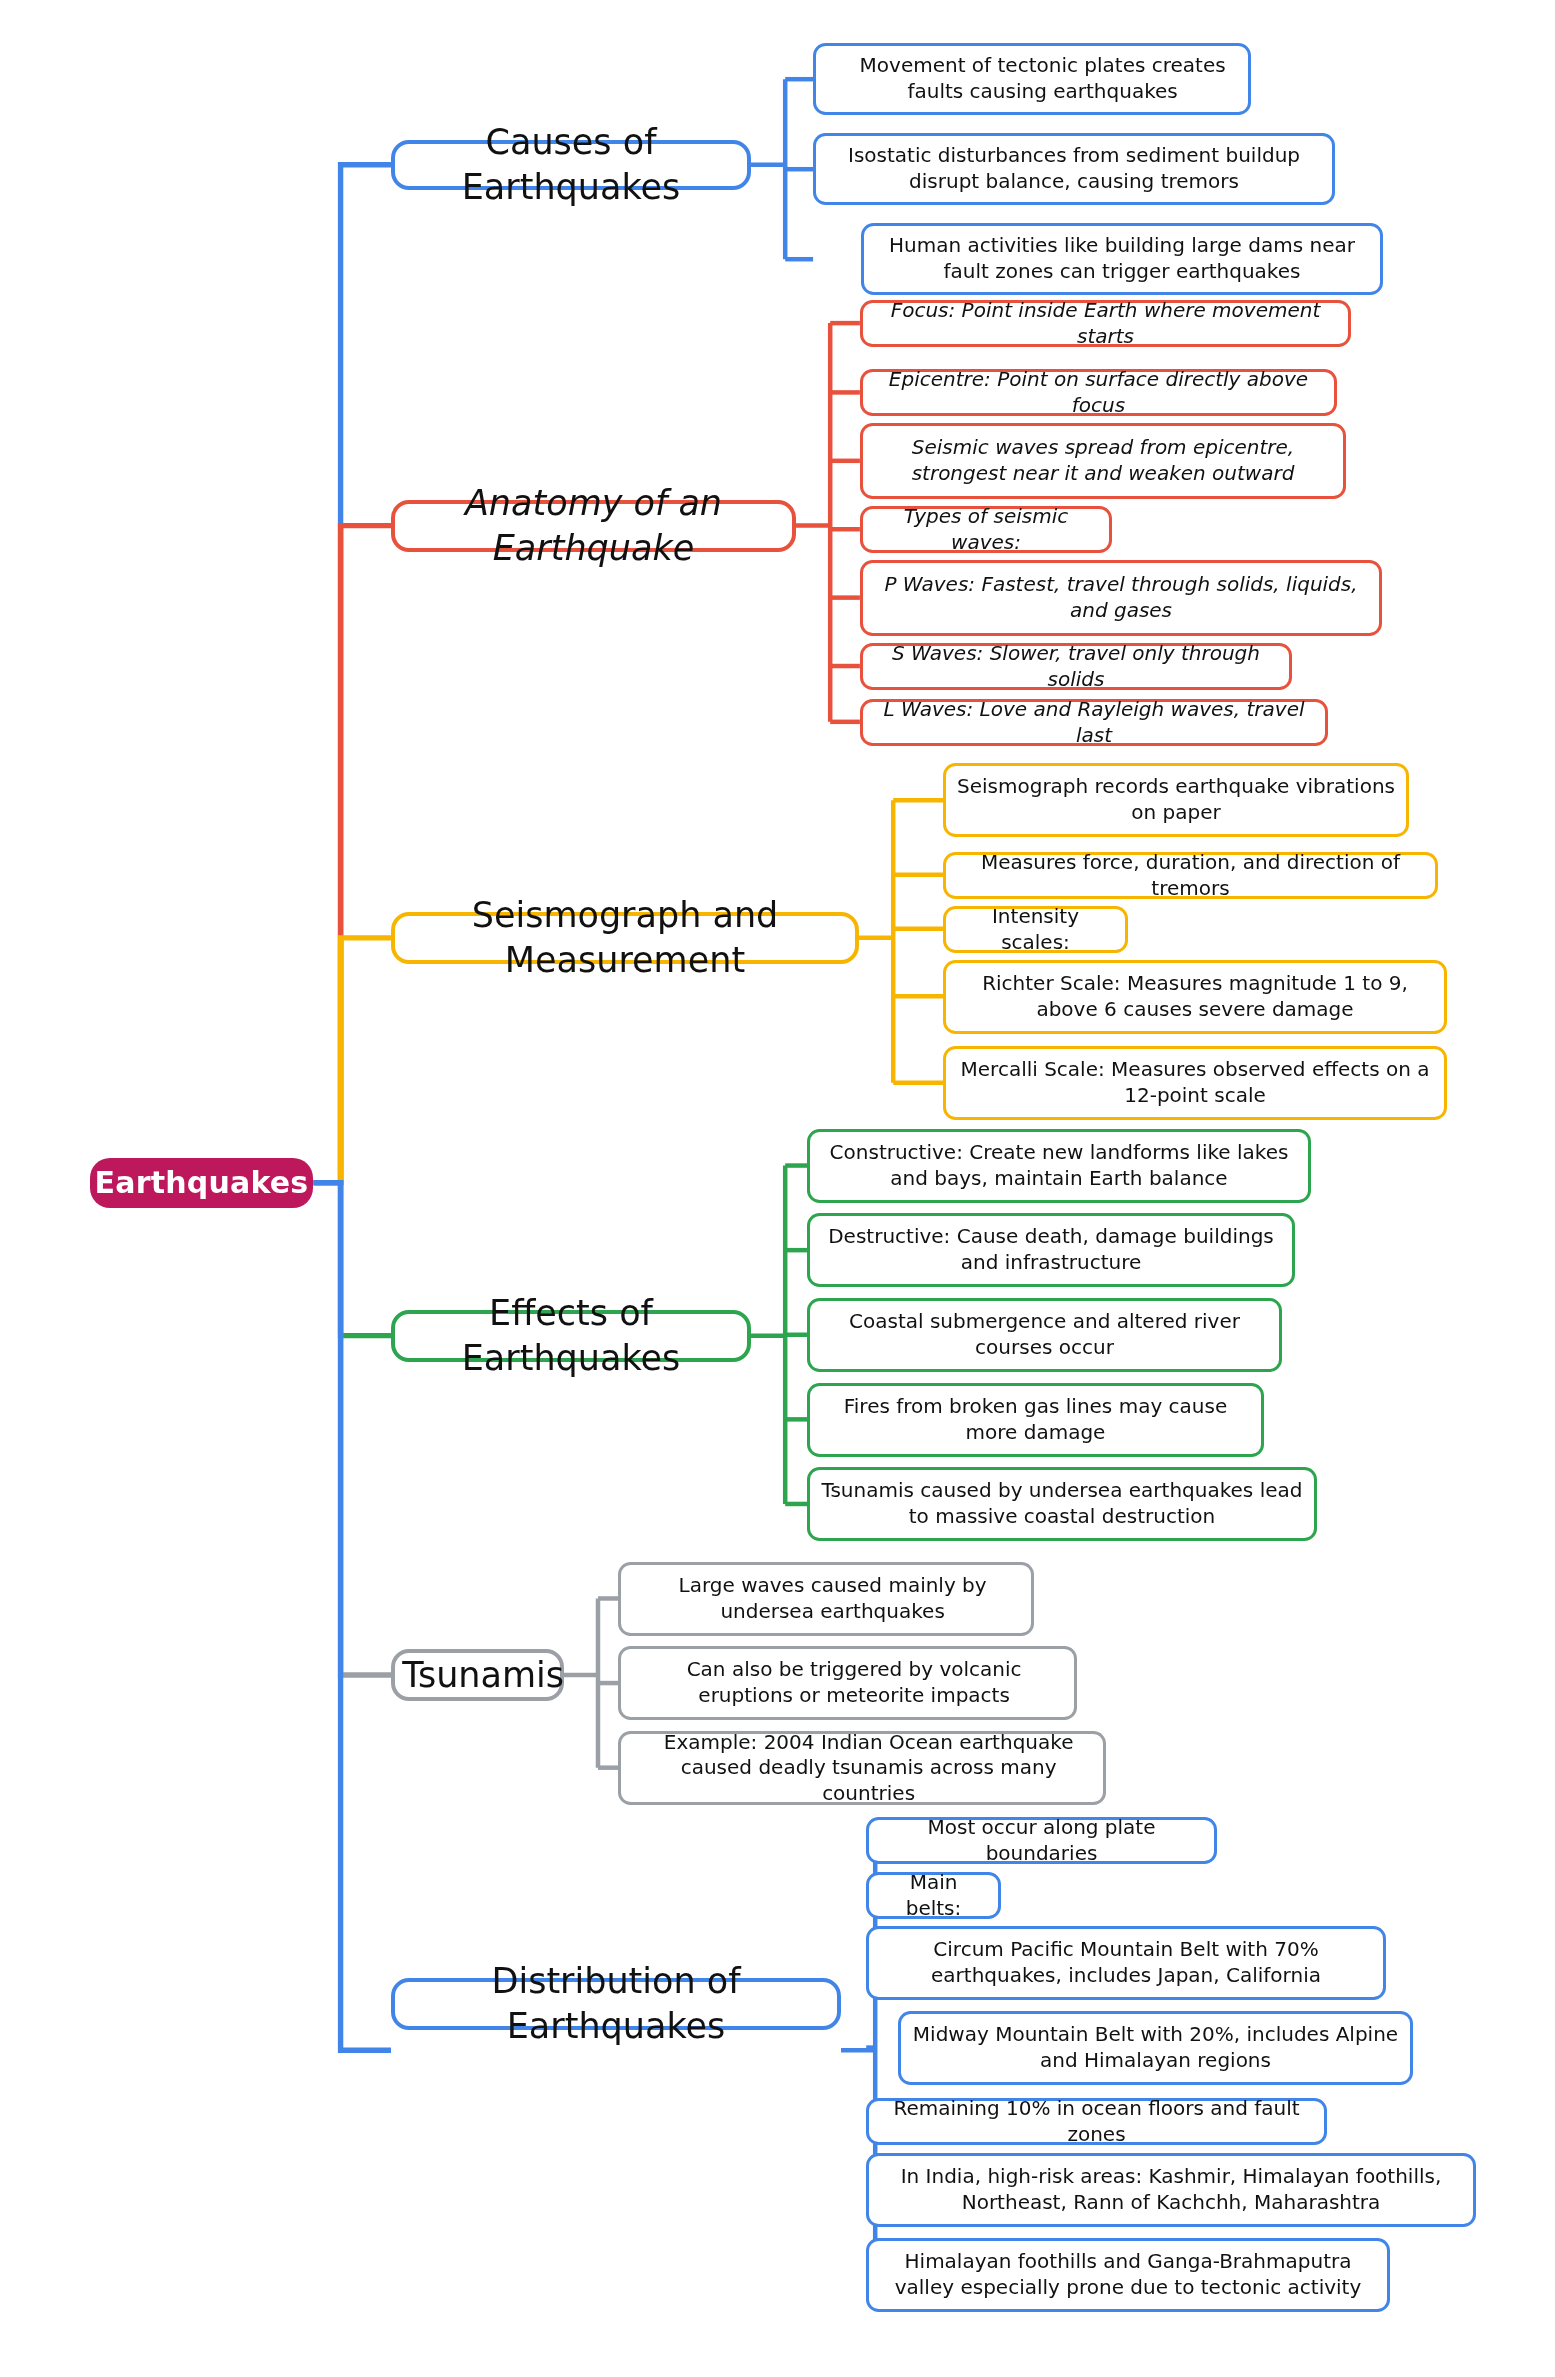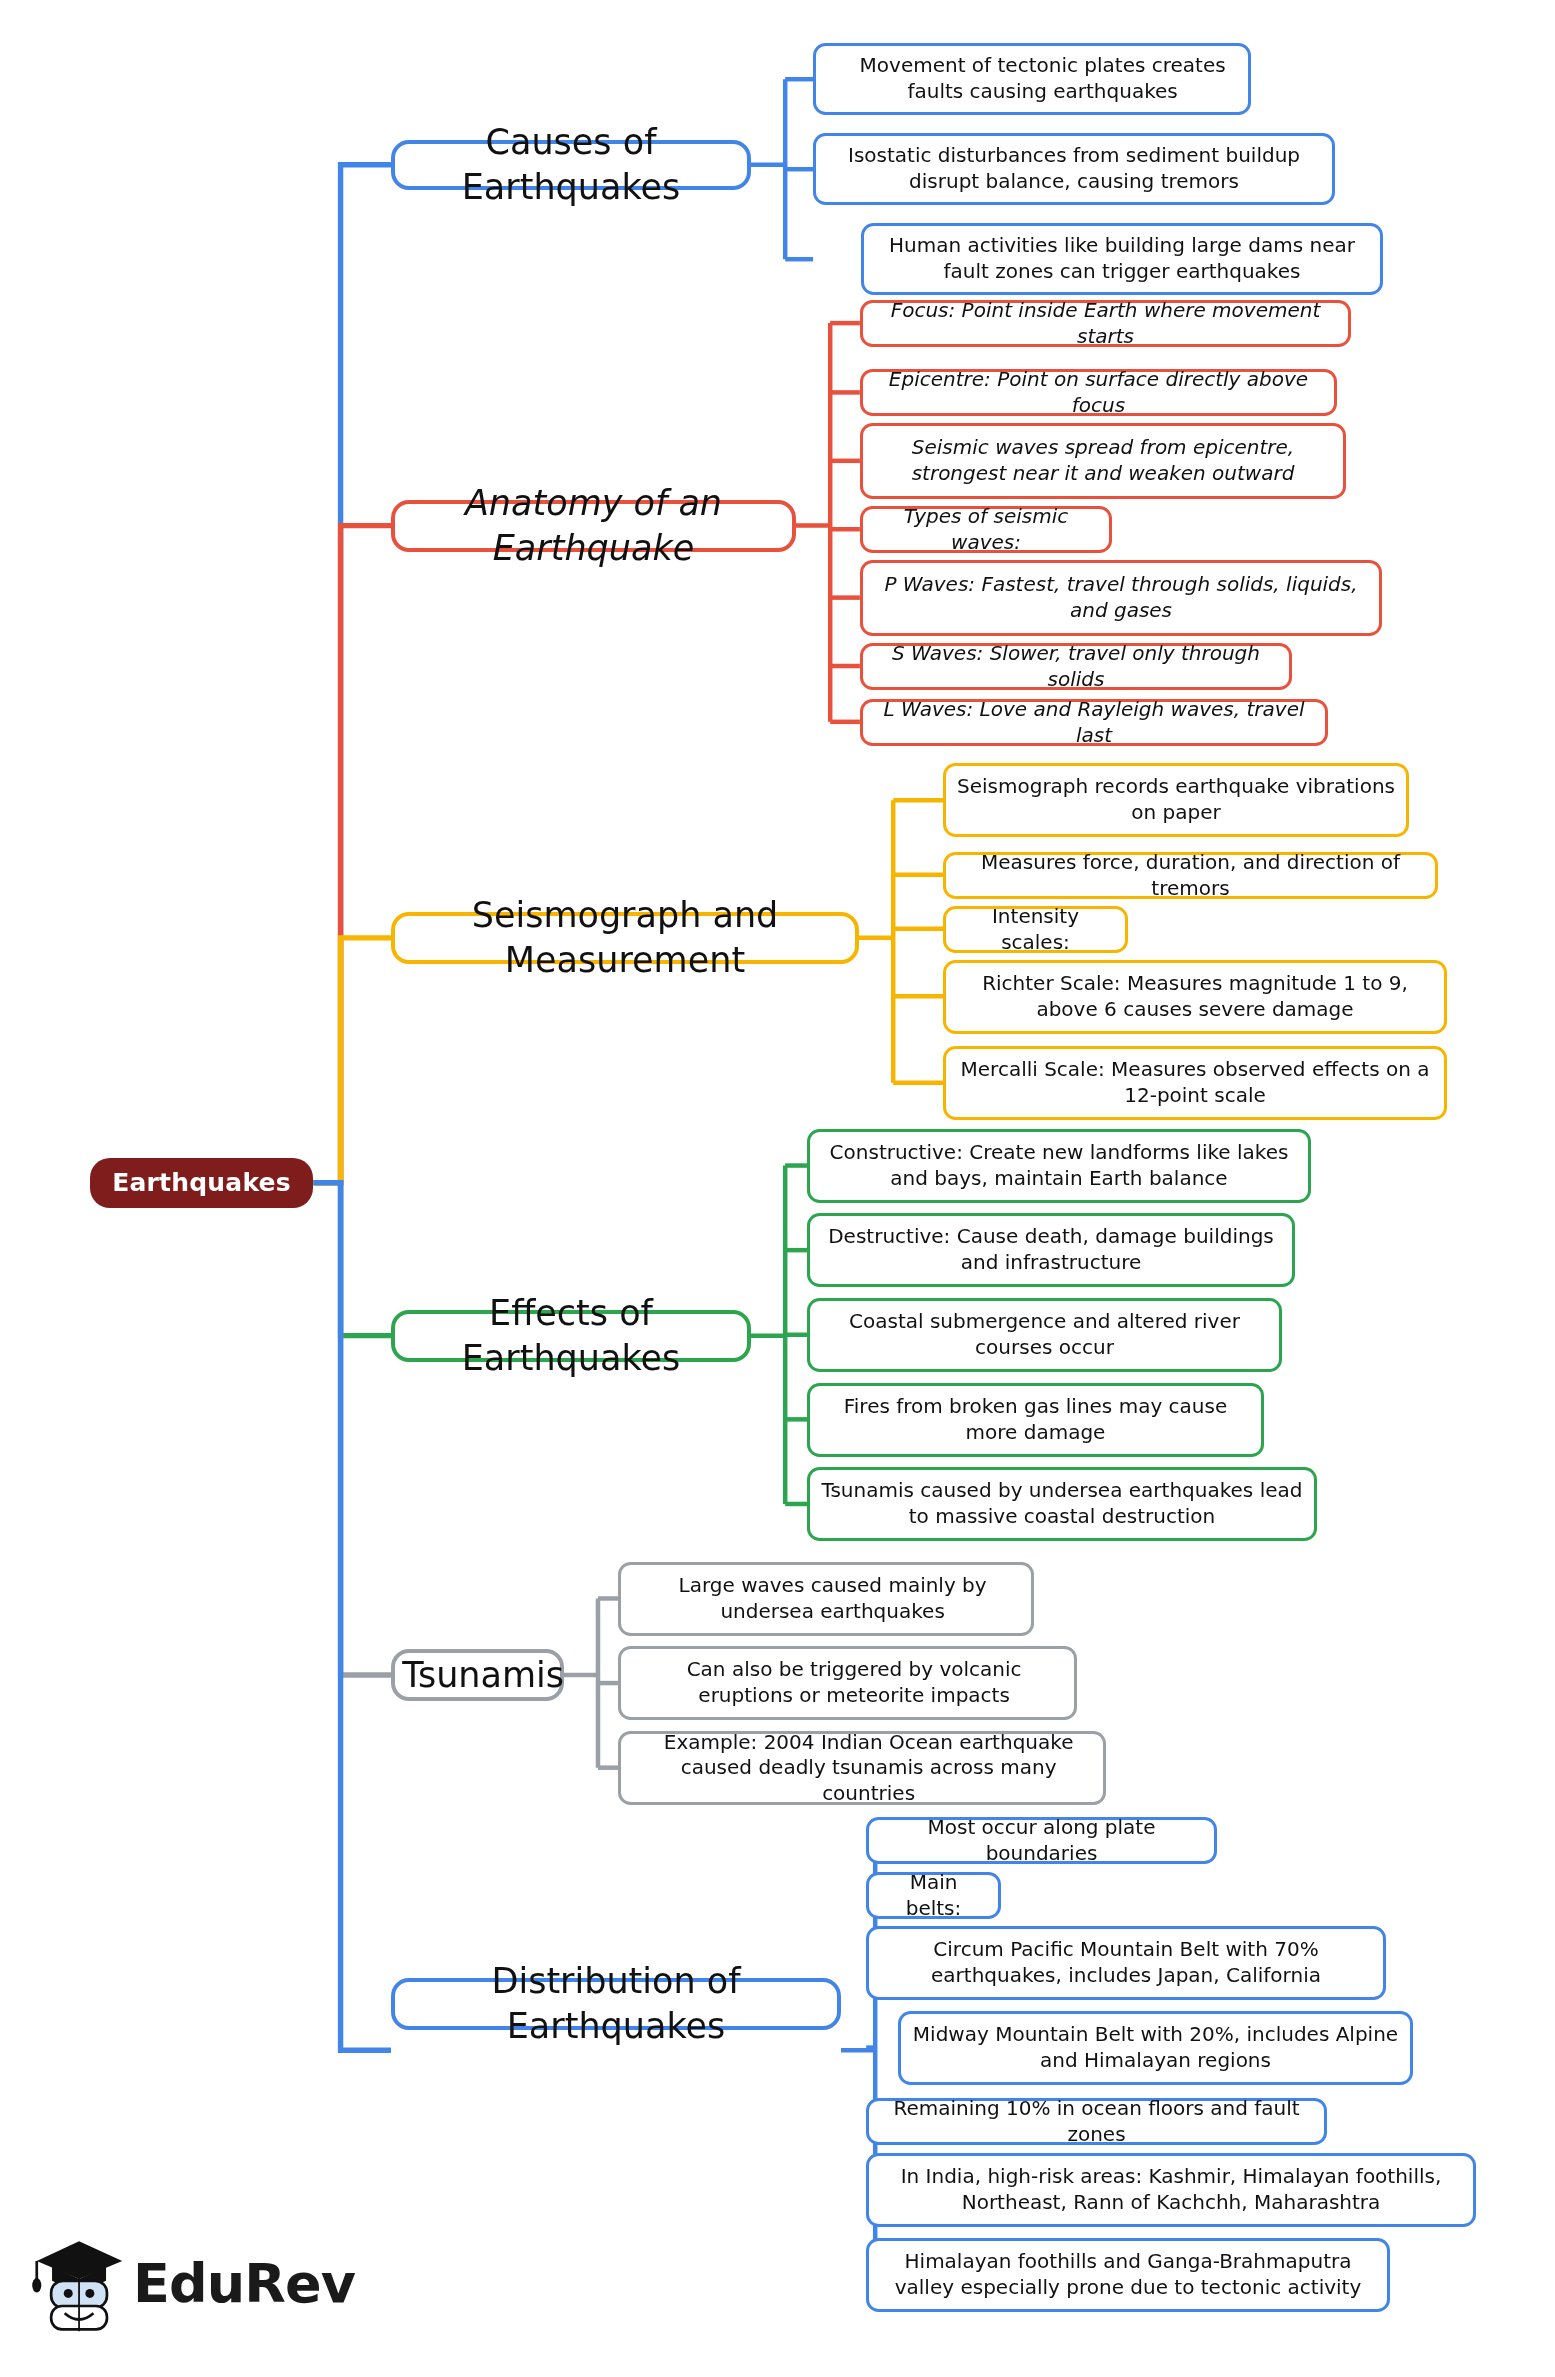--- a/index.html
+++ b/index.html
@@ -3,22 +3,22 @@
 <meta charset="utf-8">
 <style>
   html,body{margin:0;padding:0;background:#ffffff;}
   body{font-family:"DejaVu Sans","Liberation Sans",sans-serif;}
   #canvas{position:relative;width:1556px;height:2377px;background:#fff;overflow:hidden;}
   svg#links{position:absolute;left:0;top:0;width:1556px;height:2377px;pointer-events:none;}
 
   .node{position:absolute;box-sizing:border-box;display:flex;align-items:center;justify-content:center;
         text-align:center;background:#fff;border-radius:12.6px;line-height:1.28;}
 
-  .root{background:#7f1d1d;color:#fff;border:none;border-radius:20px;
-        font-size:25px;font-weight:bold;letter-spacing:0.2px;}
+  .root{background:#be185d;color:#fff;border:none;border-radius:20px;
+        font-size:30px;font-weight:bold;letter-spacing:0.2px;}
 
   .branch{border:4.5px solid #000;font-size:35px;color:#111;border-radius:18px;padding:0 12.6px;}
   .leaf{border:3.6px solid #000;font-size:20px;color:#111;border-radius:12.6px;padding:3.6px 10.8px;}
 
   .c-blue  {border-color:#4285e8;}
   .c-red   {border-color:#e8513c;font-style:italic;}
   .c-amber {border-color:#f7b500;}
   .c-green {border-color:#2da44e;}
   .c-gray  {border-color:#9aa0a6;padding-left:24px;}
 
@@ -114,29 +114,14 @@
       <div class="node branch c-blue" style="left: 391px; top: 1978px; width: 450px; height: 52px;">Distribution of Earthquakes</div>
       <div class="node leaf c-blue" style="left: 866px; top: 1817px; width: 351px; height: 47px;">Most occur along plate boundaries</div>
       <div class="node leaf c-blue" style="left: 866px; top: 1872px; width: 135px; height: 47px;">Main belts:</div>
       <div class="node leaf c-blue" style="left: 866px; top: 1926px; width: 520px; height: 74px;">Circum Pacific Mountain Belt with 70% earthquakes, includes Japan, California</div>
       <div class="node leaf c-blue" style="left: 866px; top: 2011px; width: 515px; height: 74px; margin-left: 32px;">Midway Mountain Belt with 20%, includes Alpine and Himalayan regions</div>
       <div class="node leaf c-blue" style="left: 866px; top: 2098px; width: 461px; height: 47px;">Remaining 10% in ocean floors and fault zones</div>
       <div class="node leaf c-blue" style="left: 866px; top: 2153px; width: 610px; height: 74px;">In India, high-risk areas: Kashmir, Himalayan foothills, Northeast, Rann of Kachchh, Maharashtra</div>
       <div class="node leaf c-blue" style="left: 866px; top: 2238px; width: 524px; height: 74px;">Himalayan foothills and Ganga-Brahmaputra valley especially prone due to tectonic activity</div>
     </div>
 
-  <div id="logo">
-    <svg width="95" height="108" viewBox="0 0 105 120">
-      <polygon points="52,18 100,40 52,60 5,40" fill="#111"></polygon>
-      <path d="M22 46 L22 62 Q52 78 82 62 L82 46 L52 60 Z" fill="#111"></path>
-      <path d="M5 40 L5 62" stroke="#111" stroke-width="3" fill="none"></path>
-      <ellipse cx="5" cy="67" rx="5" ry="8" fill="#111"></ellipse>
-      <rect x="21" y="62" width="62" height="30" rx="13" fill="#cfe3f5" stroke="#111" stroke-width="3"></rect>
-      <rect x="21" y="90" width="62" height="26" rx="12" fill="#fff" stroke="#111" stroke-width="3"></rect>
-      <line x1="52" y1="58" x2="52" y2="118" stroke="#111" stroke-width="2"></line>
-      <circle cx="40" cy="76" r="5" fill="#111"></circle>
-      <circle cx="64" cy="76" r="5" fill="#111"></circle>
-      <path d="M36 98 Q52 112 68 98" stroke="#111" stroke-width="3" fill="none"></path>
-    </svg>
-    <div class="wordmark">EduRev</div>
-  </div>
 </div>
 
 
 </body></html>

